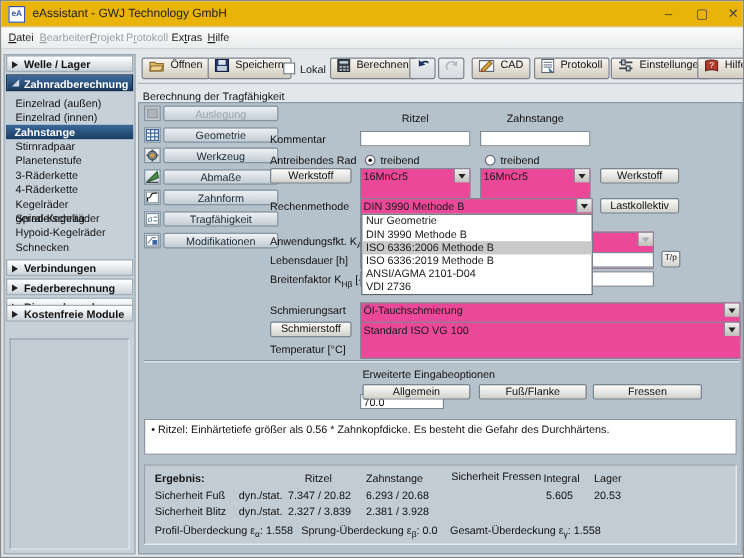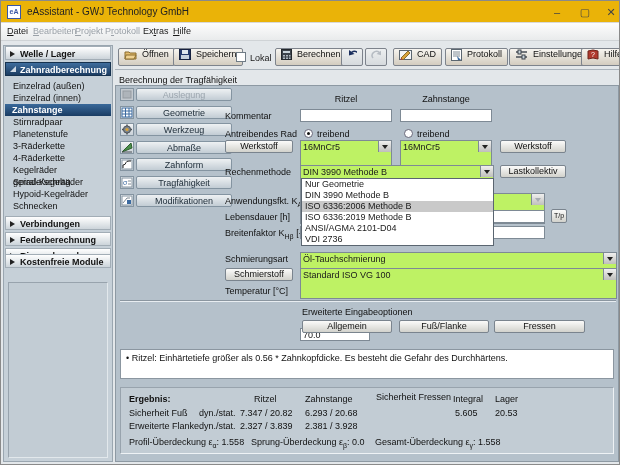--- a/index.html
+++ b/index.html
@@ -43,21 +43,21 @@
   
   .navicon { position:absolute; left:4px; width:14px; height:13px; background:linear-gradient(#f2f4f6,#c9d1d8); border:1px solid #8494a1; }
   .navbtn { position:absolute; left:20px; width:96px; height:13px; line-height:12px; text-align:center; background:linear-gradient(#eef1f3,#c2ccd4); border:1px solid #8494a1; border-radius:2px; color:#1b2a36; cursor:default; }
   .navbtn.disabled { color:#9aa4ad; }
 
   
   .flabel { position:absolute; color:#111; white-space:nowrap; }
   .colhdr { position:absolute; width:92px; text-align:center; color:#111; }
   .tinput { position:absolute; height:13px; background:#fff; border:1px solid #7e8a95; font-family:"Liberation Sans",sans-serif; font-size:9px; padding:0 2px; color:#111; }
   .fbtn { position:absolute; height:13px; line-height:11px; text-align:center; background:linear-gradient(#fbfbfa,#d2d2cc); border:1px solid #7a848e; border-radius:2px; color:#111; cursor:default; }
-  .combo { position:absolute; height:31px; background:#bef264; border:1px solid #7e8a95; }
+  .combo { position:absolute; height:31px; background:#ec4899; border:1px solid #7e8a95; }
   .combo .val { position:absolute; left:2px; top:1px; white-space:nowrap; overflow:hidden; }
   .combo .arrow { position:absolute; right:0; top:0; width:13px; height:11px; background:linear-gradient(#f0f0ef,#bfbfbc); border-left:1px solid #7e8a95; }
   .combo .arrow:after { content:""; position:absolute; left:3px; top:4px; border-left:3px solid transparent; border-right:3px solid transparent; border-top:4px solid #222; }
   .combo .arrow.dis:after { border-top-color:#a7adb3; }
   .radio { position:absolute; width:9px; height:9px; border-radius:50%; background:#fff; border:1px solid #667; }
   .radio.checked:after { content:""; position:absolute; left:2px; top:2px; width:3px; height:3px; border-radius:50%; background:#111; }
 
   .popup { position:absolute; left:185px; top:92px; width:193px; height:68px; background:#fff; border:1px solid #5a6570; z-index:20; }
   .popt { height:11px; line-height:11px; padding-left:3px; white-space:nowrap; cursor:default; }
   .popt.hl { background:#c9c9c9; }
@@ -350,21 +350,21 @@
         <div class="rtext" style="left:374px; top:6px">Lager</div>
 
         <div class="rtext" style="left:8px; top:20px">Sicherheit Fuß</div>
         <div class="rtext" style="left:78px; top:20px">dyn./stat.</div>
         <div class="rtext" style="left:119px; top:20px">7.347  / 20.82</div>
         <div class="rtext" style="left:184px; top:20px">6.293  / 20.68</div>
         <div class="rtext" style="left:255px; top:4px">Sicherheit Fressen</div>
         <div class="rtext" style="left:334px; top:20px">5.605</div>
         <div class="rtext" style="left:374px; top:20px">20.53</div>
 
-        <div class="rtext" style="left:8px; top:33px">Erweiterte Flanke</div>
+        <div class="rtext" style="left:8px; top:33px">Sicherheit Blitz</div>
         <div class="rtext" style="left:78px; top:33px">dyn./stat.</div>
         <div class="rtext" style="left:119px; top:33px">2.327  / 3.839</div>
         <div class="rtext" style="left:184px; top:33px">2.381  / 3.928</div>
 
         <div class="rtext" style="left:8px; top:49px"><span>Profil-Überdeckung ε</span><sub>α</sub><span>: 1.558</span></div>
         <div class="rtext" style="left:130px; top:49px"><span>Sprung-Überdeckung ε</span><sub>β</sub><span>: 0.0</span></div>
         <div class="rtext" style="left:254px; top:49px"><span>Gesamt-Überdeckung ε</span><sub>γ</sub><span>: 1.558</span></div>
       </div>
 
     </div>

